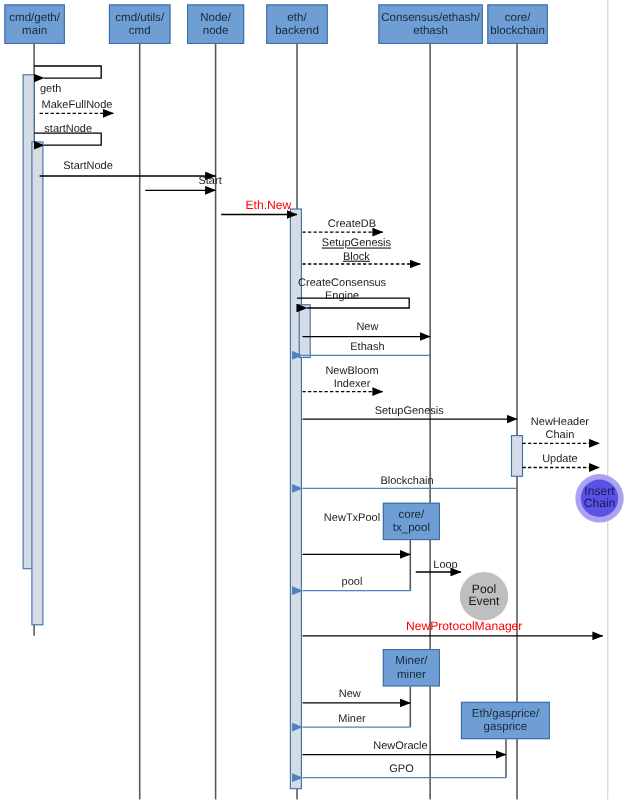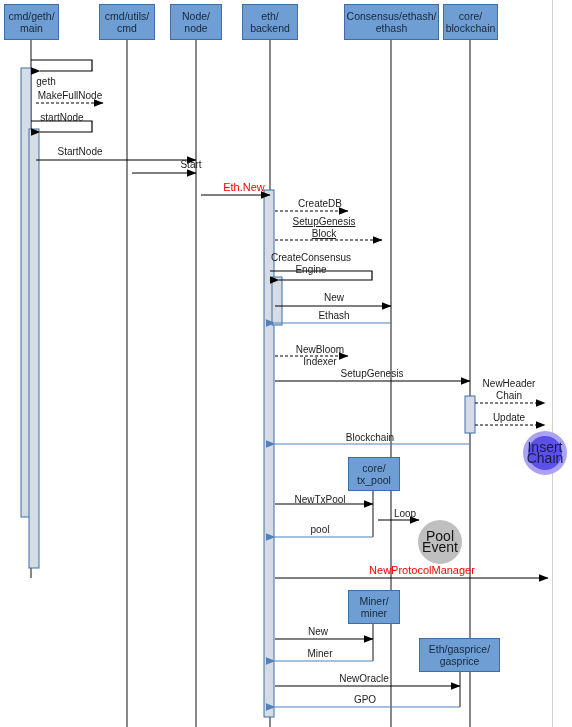--- a/index.html
+++ b/index.html
@@ -45,21 +45,21 @@
     pointer-events:none;
   }
   .msg-label.red{ color:#ff0000; font-size:11px;margin-left:16px; }
   .circ-node{
     position:absolute;
     border-radius:50%;
     display:flex;
     align-items:center;
     justify-content:center;
     text-align:center;
-    font-size:14px;
+    font-size:11px;
     line-height:11px;
     white-space:pre-line;
     color:#141414;
   }
   .circ-gray{ background:#bfbfbf; }
   .circ-purple{ background:#5b51e8; color:#1a1a4a; }
   .circ-purple-halo{ background:#a9a3f2; }
   .page-edge{
     position:absolute;
     top:0; width:1px; height:727px;
@@ -162,28 +162,28 @@
       <div class="msg-label" style="left: 80px; top: 146px;">StartNode</div>
       <div class="msg-label" style="left: 159px; top: 159px; margin-left: 32px;">Start</div>
       <div class="msg-label red" style="left: 228px; top: 182px;">Eth.New</div>
       <div class="msg-label" style="left: 320px; top: 198px;">CreateDB</div>
       <div class="msg-label" style="left: 324px; top: 216px; text-decoration: underline;">SetupGenesis
 Block</div>
       <div class="msg-label" style="left: 311px; top: 252px;">CreateConsensus
 Engine</div>
       <div class="msg-label" style="left: 334px; top: 292px;">New</div>
       <div class="msg-label" style="left: 334px; top: 310px;">Ethash</div>
-      <div class="msg-label" style="left: 320px; top: 344px;">NewBloom
+      <div class="msg-label" style="left: 320px; top: 332px;">NewBloom
 Indexer</div>
       <div class="msg-label" style="left: 372px; top: 368px;">SetupGenesis</div>
       <div class="msg-label" style="left: 509px; top: 378px;">NewHeader
 Chain</div>
       <div class="msg-label" style="left: 509px; top: 412px;">Update</div>
       <div class="msg-label" style="left: 370px; top: 432px;">Blockchain</div>
-      <div class="msg-label" style="left: 320px; top: 494px;">NewTxPool</div>
+      <div class="msg-label" style="left: 320px; top: 466px;">NewTxPool</div>
       <div class="msg-label" style="left: 405px; top: 508px;">Loop</div>
       <div class="msg-label" style="left: 320px; top: 524px;">pool</div>
       <div class="msg-label red" style="left: 406px; top: 565px;">NewProtocolManager</div>
       <div class="msg-label" style="left: 318px; top: 626px;">New</div>
       <div class="msg-label" style="left: 320px; top: 648px;">Miner</div>
       <div class="msg-label" style="left: 364px; top: 673px; text-align: right;">NewOracle</div>
       <div class="msg-label" style="left: 365px; top: 694px;">GPO</div>
     </div>
   <div id="nodes">
       <div class="circ-node circ-gray" style="left: 418px; top: 520px; height: 44px; width: 44px; background: rgb(191, 191, 191);">Pool

